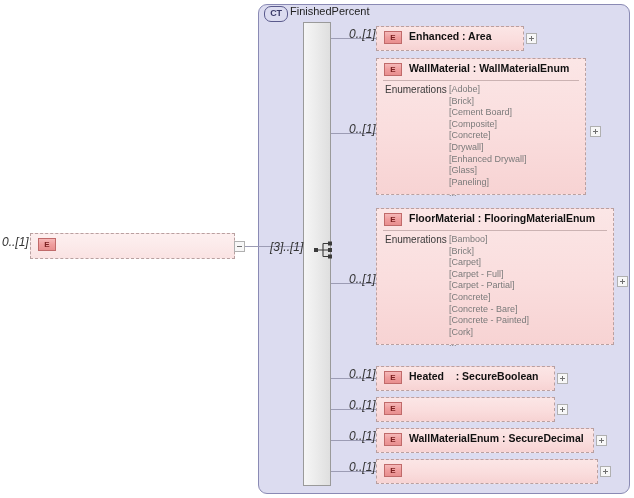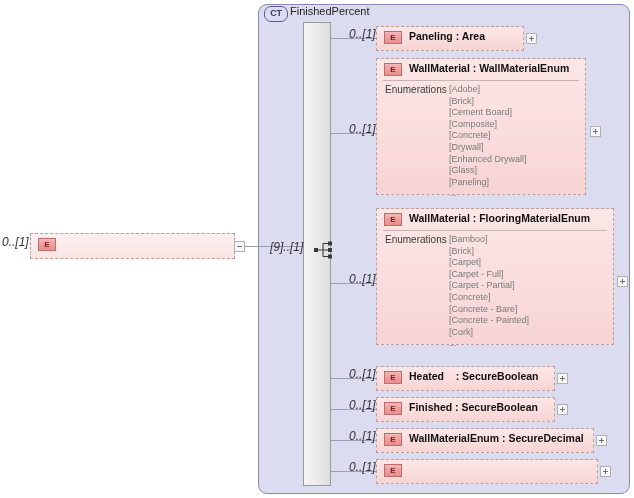--- a/index.html
+++ b/index.html
@@ -148,21 +148,21 @@
   </div>
 
   <div class="expander" style="left:234px;top:241px;"></div>
 
   <div class="hline" style="left:245px;top:246px;width:58px;"></div>
 
   <div class="ct-box"></div>
   <div class="ct-badge">CT</div>
   <div class="ct-title">FinishedPercent</div>
 
-  <div class="card" style="left:270px;top:240px;">[9]..[1]</div>
+  <div class="card" style="left:270px;top:240px;">[3]..[1]</div>
 
   <div class="modelbar"></div>
 
   <svg class="seq-icon" viewBox="0 0 22 18">
     <rect x="0" y="7" width="4" height="4" fill="#3a3a3a"></rect>
     <path d="M4 9 H9 M9 2.5 V15.5 M9 2.5 H14 M9 9 H14 M9 15.5 H14" stroke="#3a3a3a" stroke-width="1.1" fill="none"></path>
     <rect x="14" y="0.5" width="4" height="4" fill="#3a3a3a"></rect>
     <rect x="14" y="7" width="4" height="4" fill="#3a3a3a"></rect>
     <rect x="14" y="13.5" width="4" height="4" fill="#3a3a3a"></rect>
   </svg>
@@ -172,21 +172,21 @@
   <div class="hline" style="left:331px;top:283px;width:45px;"></div>
   <div class="hline" style="left:331px;top:378px;width:45px;"></div>
   <div class="hline" style="left:331px;top:409px;width:45px;"></div>
   <div class="hline" style="left:331px;top:440px;width:45px;"></div>
   <div class="hline" style="left:331px;top:471px;width:45px;"></div>
 
   <div class="card" style="left:349px;top:27px;">0..[1]</div>
   <div class="elem" style="left:376px;top:26px;width:148px;height:25px;">
     <div class="ehead">
       <div class="ebadge">E</div>
-      <div class="elabel">Paneling : Area</div>
+      <div class="elabel">Enhanced : Area</div>
     </div>
   </div>
   <div class="expander plus" style="left:526px;top:33px;"></div>
 
   <div class="card" style="left:349px;top:122px;">0..[1]</div>
   <div class="elem" style="left:376px;top:58px;width:210px;height:137px;">
     <div class="ehead">
       <div class="ebadge">E</div>
       <div class="elabel">WallMaterial : WallMaterialEnum</div>
     </div>
@@ -202,21 +202,21 @@
 [Glass]
 [Paneling]
 ...</div>
   </div>
   <div class="expander plus" style="left:590px;top:126px;"></div>
 
   <div class="card" style="left:349px;top:272px;">0..[1]</div>
   <div class="elem" style="left:376px;top:208px;width:238px;height:137px;">
     <div class="ehead">
       <div class="ebadge">E</div>
-      <div class="elabel">WallMaterial : FlooringMaterialEnum</div>
+      <div class="elabel">FloorMaterial : FlooringMaterialEnum</div>
     </div>
     <div class="enum-sep"></div>
     <div class="enum-title">Enumerations</div>
     <div class="enum-list">[Bamboo]
 [Brick]
 [Carpet]
 [Carpet - Full]
 [Carpet - Partial]
 [Concrete]
 [Concrete - Bare]
@@ -232,21 +232,20 @@
       <div class="ebadge">E</div>
       <div class="elabel">Heated    : SecureBoolean</div>
     </div>
   </div>
   <div class="expander plus" style="left:557px;top:373px;"></div>
 
   <div class="card" style="left:349px;top:398px;">0..[1]</div>
   <div class="elem" style="left:376px;top:397px;width:179px;height:25px;">
     <div class="ehead">
       <div class="ebadge">E</div>
-      <div class="elabel">Finished : SecureBoolean</div>
     </div>
   </div>
   <div class="expander plus" style="left:557px;top:404px;"></div>
 
   <div class="card" style="left:349px;top:429px;">0..[1]</div>
   <div class="elem" style="left:376px;top:428px;width:218px;height:25px;">
     <div class="ehead">
       <div class="ebadge">E</div>
       <div class="elabel">WallMaterialEnum : SecureDecimal</div>
     </div>

